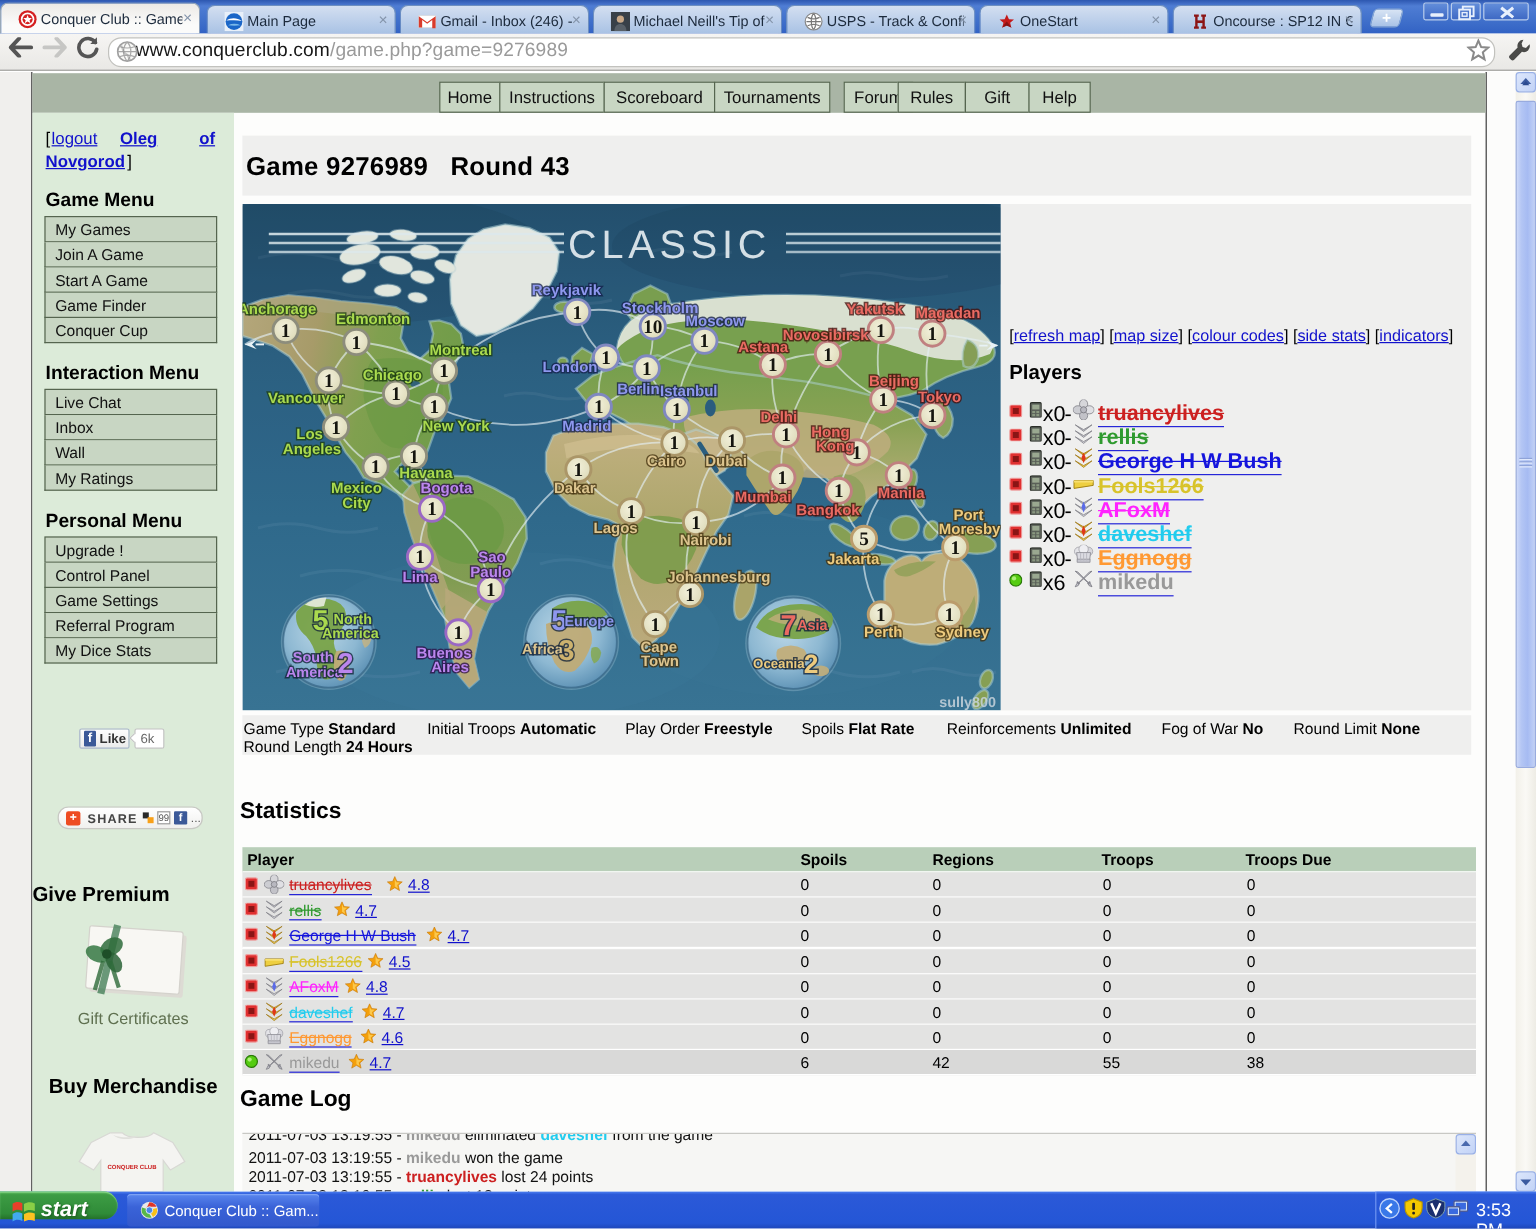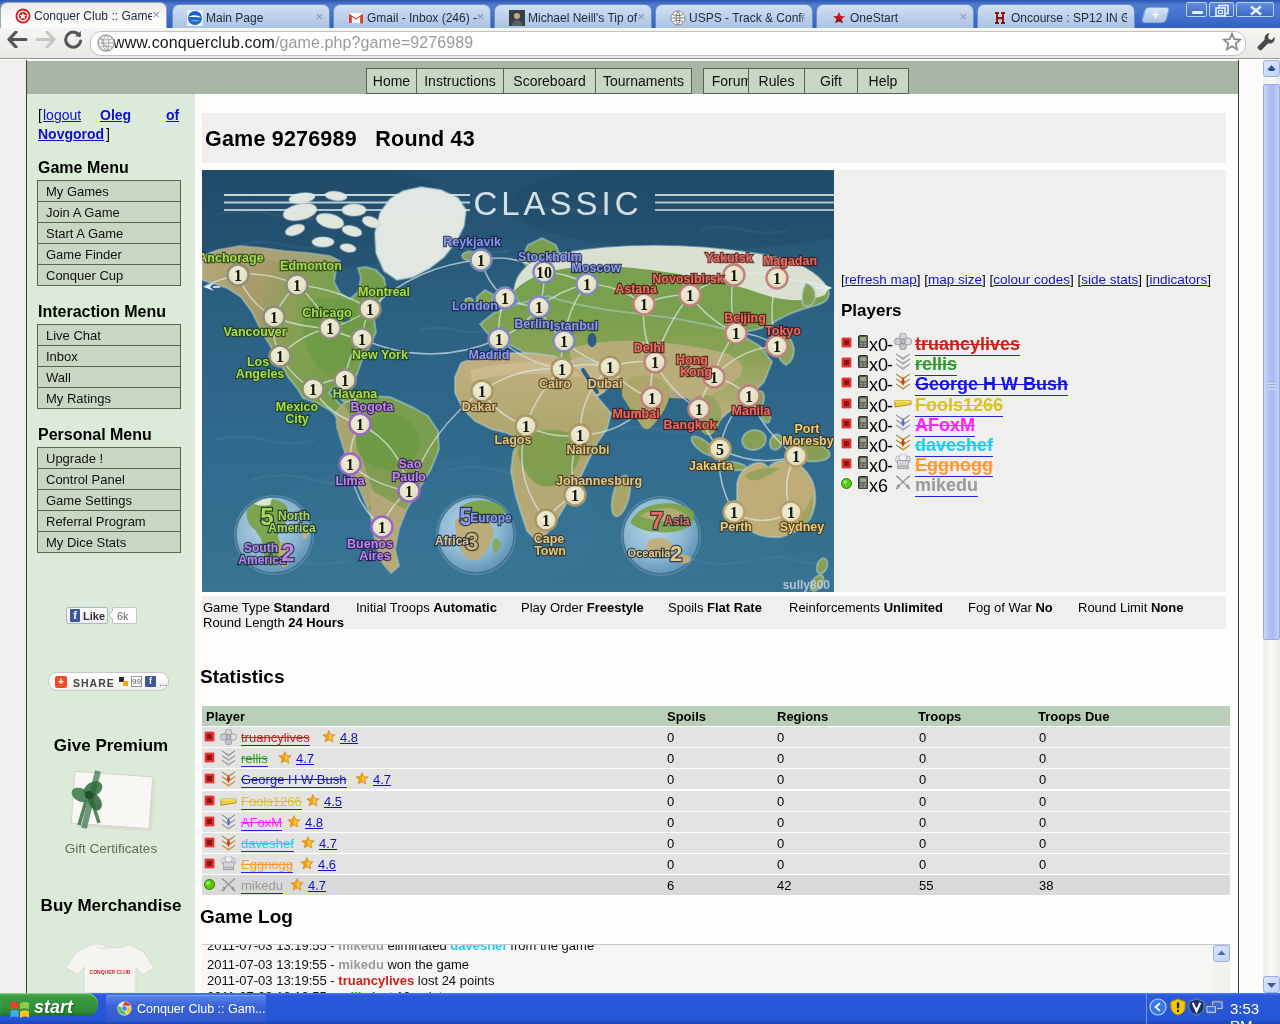--- a/index.html
+++ b/index.html
@@ -378,21 +378,21 @@
 
     <div style="position:absolute; left:48px; top:672px; width:121px; height:19px; background:linear-gradient(#fff,#f0f0ee); border:1px solid #c8c8c4; border-radius:9px;">
       <span style="position:absolute;left:6px;top:3px;width:12px;height:12px;background:#ee4c22;border-radius:2px;color:#fff;font-weight:bold;font-size:10px;text-align:center;line-height:12px;">+</span>
       <span style="position:absolute;left:24px;top:4px;font-size:10.5px;font-weight:bold;color:#444;letter-spacing:1px;">SHARE</span>
       <span style="position:absolute;left:70px;top:4px;width:5px;height:5px;background:#2a2a2a;"></span>
       <span style="position:absolute;left:74px;top:8px;width:5px;height:5px;background:#f8a018;"></span>
       <span style="position:absolute;left:82px;top:3px;width:11px;height:11px;background:#fff;border:1px solid #999;font-size:8px;color:#555;text-align:center;line-height:10px;">99</span>
       <span style="position:absolute;left:96px;top:3px;width:11px;height:11px;background:#3b5998;border-radius:1px;color:#fff;font-weight:bold;font-size:9px;text-align:center;line-height:11px;">f</span>
       <span style="position:absolute;left:110px;top:4px;font-size:10px;color:#555;">...</span>
     </div>
-    <div style="position:absolute; left:27px; top:736px; width:168px; text-align:center; font-size:17px; font-weight:bold; color:#000;">Give Premium</div>
+    <div style="position:absolute; left:27px; top:736px; width:168px; font-size:17px; font-weight:bold; color:#000;">Give Premium</div>
 
     <svg style="position:absolute; left:60px; top:765px;" width="100" height="76" viewBox="0 0 100 76">
       <rect x="16" y="12" width="78" height="52" rx="2" fill="#dddbd4" transform="rotate(4 55 38)"></rect>
       <rect x="13" y="9" width="78" height="52" rx="2" fill="#f8f7f3" stroke="#d4d2cc" stroke-width="1" transform="rotate(4 52 35)"></rect>
       <path d="M36 7l-10 58" stroke="#47815a" stroke-width="6" opacity=".8" transform="rotate(4 52 35)"></path>
       <ellipse cx="33" cy="24" rx="10" ry="7" fill="#2e6b3a" opacity=".85" transform="rotate(-30 33 24)"></ellipse>
       <ellipse cx="21" cy="30" rx="10" ry="6.5" fill="#357842" opacity=".85" transform="rotate(25 21 30)"></ellipse>
       <ellipse cx="35" cy="37" rx="9" ry="6" fill="#2a6336" opacity=".85" transform="rotate(60 35 37)"></ellipse>
       <circle cx="29" cy="30" r="4" fill="#1e4f28"></circle>
       <path d="M26 36l-7 24M32 36l7 22" stroke="#2e6b3a" stroke-width="3.5" opacity=".8"></path>

